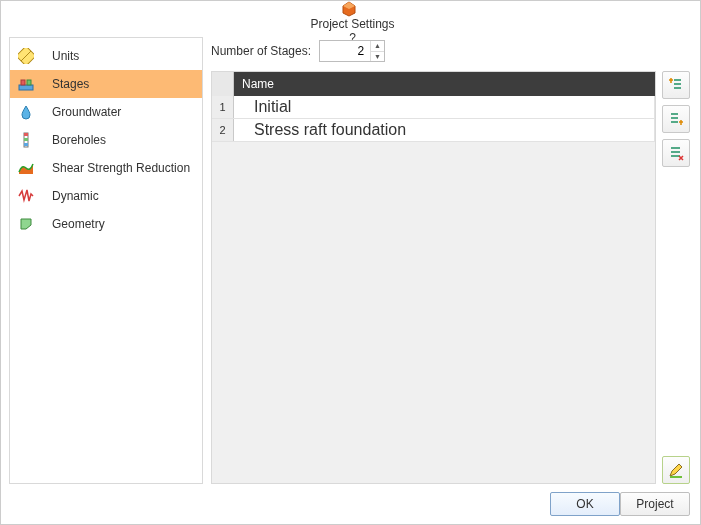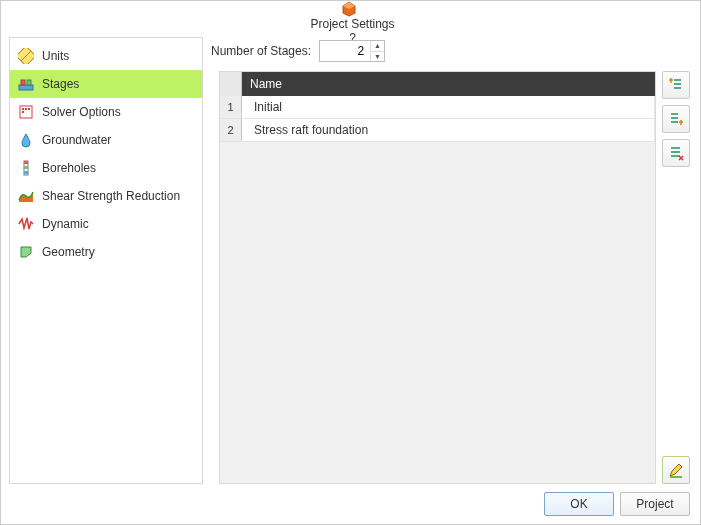--- a/index.html
+++ b/index.html
@@ -43,24 +43,24 @@
     width: 194px;
     border: 1px solid #d9d9d9;
     background: #fff;
     padding: 4px 0;
   }
   .side-item {
     display: flex;
     align-items: center;
     height: 28px;
     padding: 0 8px;
-    gap: 8px;
+    gap: 18px;
     cursor: pointer;
   }
-  .side-item.active { background: #bef264; }
+  .side-item.active { background: #fdba74; }
   .side-item .sicon { width: 16px; height: 16px; flex: 0 0 16px; }
   .side-item .slabel { font-size: 12px; color: #333; }
   .main {
     flex: 1;
     display: flex;
     gap: 6px;
   }
   .main-left {
     flex: 1;
     display: flex;
@@ -96,21 +96,20 @@
     cursor: pointer;
   }
   .spin .arrows div:last-child { border-bottom: none; }
   .table-wrap {
     flex: 1;
     border: 1px solid #d9d9d9;
     background: #f0f0f0;
     display: flex;
     flex-direction: column;
     overflow: hidden;
-    margin-left: 8px;
   }
   .thead {
     display: flex;
     height: 24px;
     background: #3d3d3d;
     color: #fff;
     align-items: stretch;
   }
   .thead .th-idx {
     width: 22px;
@@ -133,22 +132,22 @@
     width: 22px;
     background: #ededed;
     border-right: 1px solid #c9c9c9;
     display:flex; align-items:center; justify-content:center;
     color: #333;
     font-size: 11px;
   }
   .trow .td-name {
     flex: 1;
     display:flex; align-items:center;
-    padding: 0 12px;
-    font-size: 12px;
+    padding: 0 20px;
+    font-size: 16px;
     border-right: 1px solid #e2e2e2;
   }
   .side-buttons {
     width: 30px;
     display: flex;
     flex-direction: column;
     gap: 6px;
   }
   .icon-btn {
     width: 28px; height: 28px;
@@ -157,21 +156,20 @@
     display:flex; align-items:center; justify-content:center;
     border-radius: 2px;
     cursor: pointer;
   }
   .icon-btn.edit { border-color: #b7d28a; }
   .footer {
     height: 40px;
     display: flex;
     align-items: center;
     justify-content: flex-end;
-    gap: 6px;
     padding: 18px 10px;
   }
   .btn {
     min-width: 70px;
     height: 24px;
     border: 1px solid #bfbfbf;
     background: linear-gradient(#fdfdfd,#efefef);
     border-radius: 2px;
     font-size: 12px;
     padding: 0 14px;
@@ -221,32 +219,20 @@
         <svg viewBox="0 0 16 16">
             <rect x="1" y="9" width="14" height="5" fill="#5aa5e0" stroke="#2d6fa3"></rect>
             <rect x="3" y="4" width="4" height="5" fill="#e25b5b" stroke="#a83a3a"></rect>
             <rect x="9" y="4" width="4" height="5" fill="#6fc36f" stroke="#3f8a3f"></rect>
           </svg>
       </span>
       <span class="slabel">Stages</span>
     </div>
 
 
-    <div class="side-item">
-      <span class="sicon">
-        <svg viewBox="0 0 16 16">
-            <rect x="2" y="2" width="12" height="12" fill="none" stroke="#d63c3c"></rect>
-            <rect x="4" y="4" width="2" height="2" fill="#d63c3c"></rect>
-            <rect x="7" y="4" width="2" height="2" fill="#d63c3c"></rect>
-            <rect x="10" y="4" width="2" height="2" fill="#d63c3c"></rect>
-            <rect x="4" y="7" width="2" height="2" fill="#d63c3c"></rect>
-          </svg>
-      </span>
-      <span class="slabel">Solver Options</span>
-    </div>
 
     <div class="side-item">
       <span class="sicon">
         <svg viewBox="0 0 16 16">
             <path d="M8 2 C5 7 4 9 4 11 a4 4 0 0 0 8 0 C12 9 11 7 8 2 Z" fill="#5bb3e6" stroke="#2d7fb0"></path>
           </svg>
       </span>
       <span class="slabel">Groundwater</span>
     </div>
 

